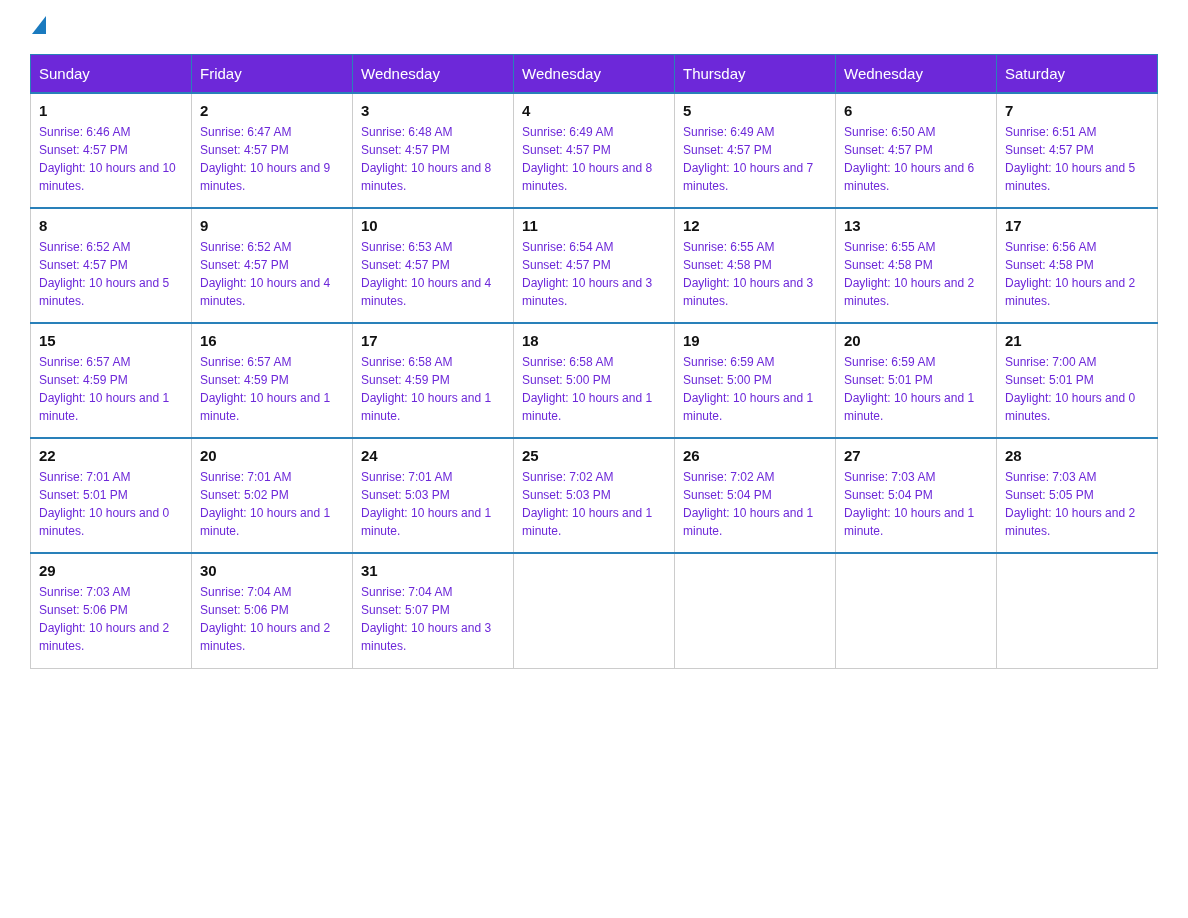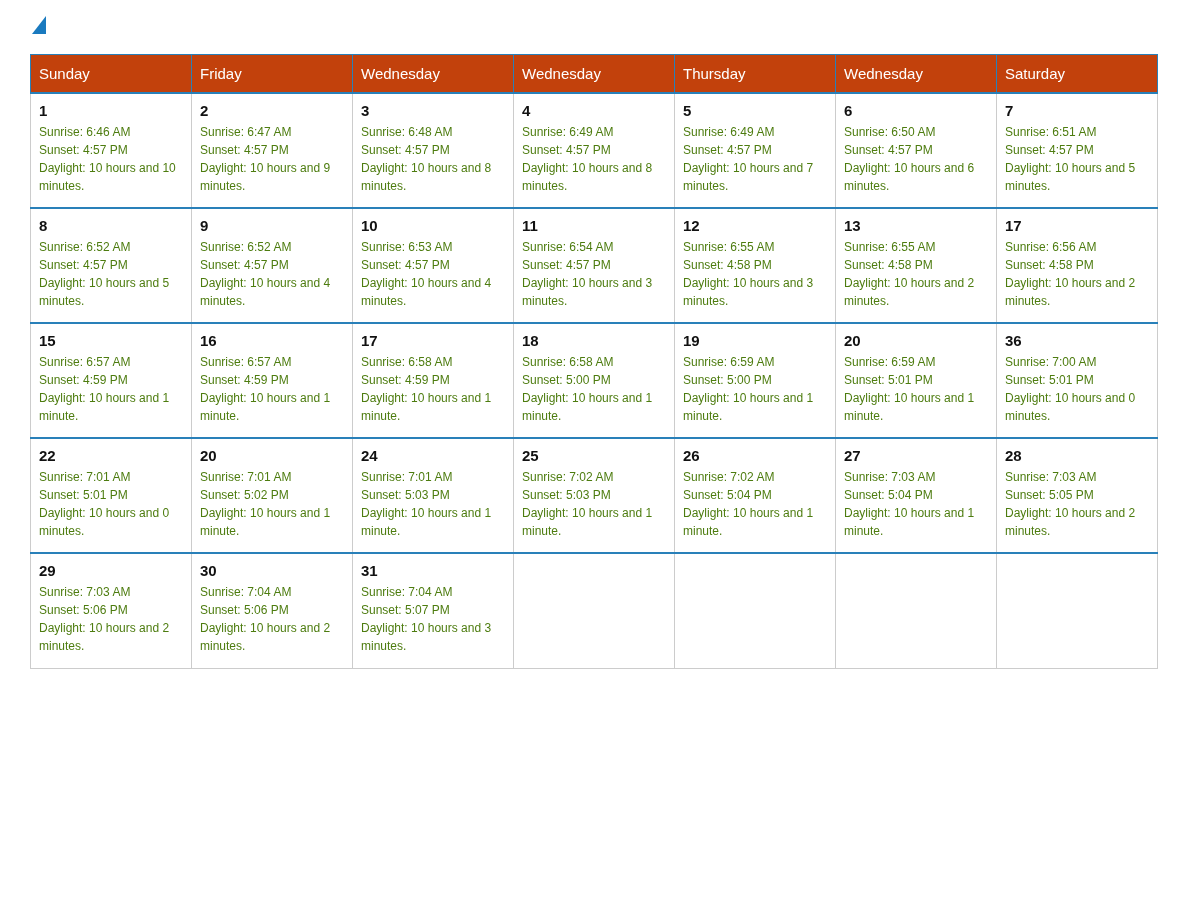--- a/index.html
+++ b/index.html
@@ -55,21 +55,21 @@
       font-size: 22px;
       color: #444;
       margin-top: 4px;
     }
     .calendar-table {
       width: 100%;
       border-collapse: collapse;
       table-layout: fixed;
     }
     .calendar-table th {
-      background-color: #c2410c;
+      background-color: #6d28d9;
       color: white;
       padding: 10px 8px;
       font-size: 15px;
       font-weight: normal;
       text-align: left;
       border: 1px solid #2980b9;
       margin-left: 12px;
     }
     .calendar-table td {
       vertical-align: top;
@@ -83,21 +83,21 @@
     .day-number {
       font-size: 15px;
       font-weight: bold;
       color: #111;
       display: block;
       margin-bottom: 4px;
     }
     .day-info {
       font-size: 12px;
       line-height: 1.5;
-      color: #4d7c0f;
+      color: #6d28d9;
     }
     .empty-cell {
       border-top: 2px solid #2980b9;
       background: #fff;
     }
   </style>
 </head>
 <body>
 
 <div class="header">
@@ -145,21 +145,21 @@
         <td><span class="day-number">13</span><span class="day-info">Sunrise: 6:55 AM<br>Sunset: 4:58 PM<br>Daylight: 10 hours and 2 minutes.</span></td>
         <td><span class="day-number">17</span><span class="day-info">Sunrise: 6:56 AM<br>Sunset: 4:58 PM<br>Daylight: 10 hours and 2 minutes.</span></td>
       </tr>
       <tr>
         <td><span class="day-number">15</span><span class="day-info">Sunrise: 6:57 AM<br>Sunset: 4:59 PM<br>Daylight: 10 hours and 1 minute.</span></td>
         <td><span class="day-number">16</span><span class="day-info">Sunrise: 6:57 AM<br>Sunset: 4:59 PM<br>Daylight: 10 hours and 1 minute.</span></td>
         <td><span class="day-number">17</span><span class="day-info">Sunrise: 6:58 AM<br>Sunset: 4:59 PM<br>Daylight: 10 hours and 1 minute.</span></td>
         <td><span class="day-number">18</span><span class="day-info">Sunrise: 6:58 AM<br>Sunset: 5:00 PM<br>Daylight: 10 hours and 1 minute.</span></td>
         <td><span class="day-number">19</span><span class="day-info">Sunrise: 6:59 AM<br>Sunset: 5:00 PM<br>Daylight: 10 hours and 1 minute.</span></td>
         <td><span class="day-number">20</span><span class="day-info">Sunrise: 6:59 AM<br>Sunset: 5:01 PM<br>Daylight: 10 hours and 1 minute.</span></td>
-        <td><span class="day-number">36</span><span class="day-info">Sunrise: 7:00 AM<br>Sunset: 5:01 PM<br>Daylight: 10 hours and 0 minutes.</span></td>
+        <td><span class="day-number">21</span><span class="day-info">Sunrise: 7:00 AM<br>Sunset: 5:01 PM<br>Daylight: 10 hours and 0 minutes.</span></td>
       </tr>
       <tr>
         <td><span class="day-number">22</span><span class="day-info">Sunrise: 7:01 AM<br>Sunset: 5:01 PM<br>Daylight: 10 hours and 0 minutes.</span></td>
         <td><span class="day-number">20</span><span class="day-info">Sunrise: 7:01 AM<br>Sunset: 5:02 PM<br>Daylight: 10 hours and 1 minute.</span></td>
         <td><span class="day-number">24</span><span class="day-info">Sunrise: 7:01 AM<br>Sunset: 5:03 PM<br>Daylight: 10 hours and 1 minute.</span></td>
         <td><span class="day-number">25</span><span class="day-info">Sunrise: 7:02 AM<br>Sunset: 5:03 PM<br>Daylight: 10 hours and 1 minute.</span></td>
         <td><span class="day-number">26</span><span class="day-info">Sunrise: 7:02 AM<br>Sunset: 5:04 PM<br>Daylight: 10 hours and 1 minute.</span></td>
         <td><span class="day-number">27</span><span class="day-info">Sunrise: 7:03 AM<br>Sunset: 5:04 PM<br>Daylight: 10 hours and 1 minute.</span></td>
         <td><span class="day-number">28</span><span class="day-info">Sunrise: 7:03 AM<br>Sunset: 5:05 PM<br>Daylight: 10 hours and 2 minutes.</span></td>
       </tr>

